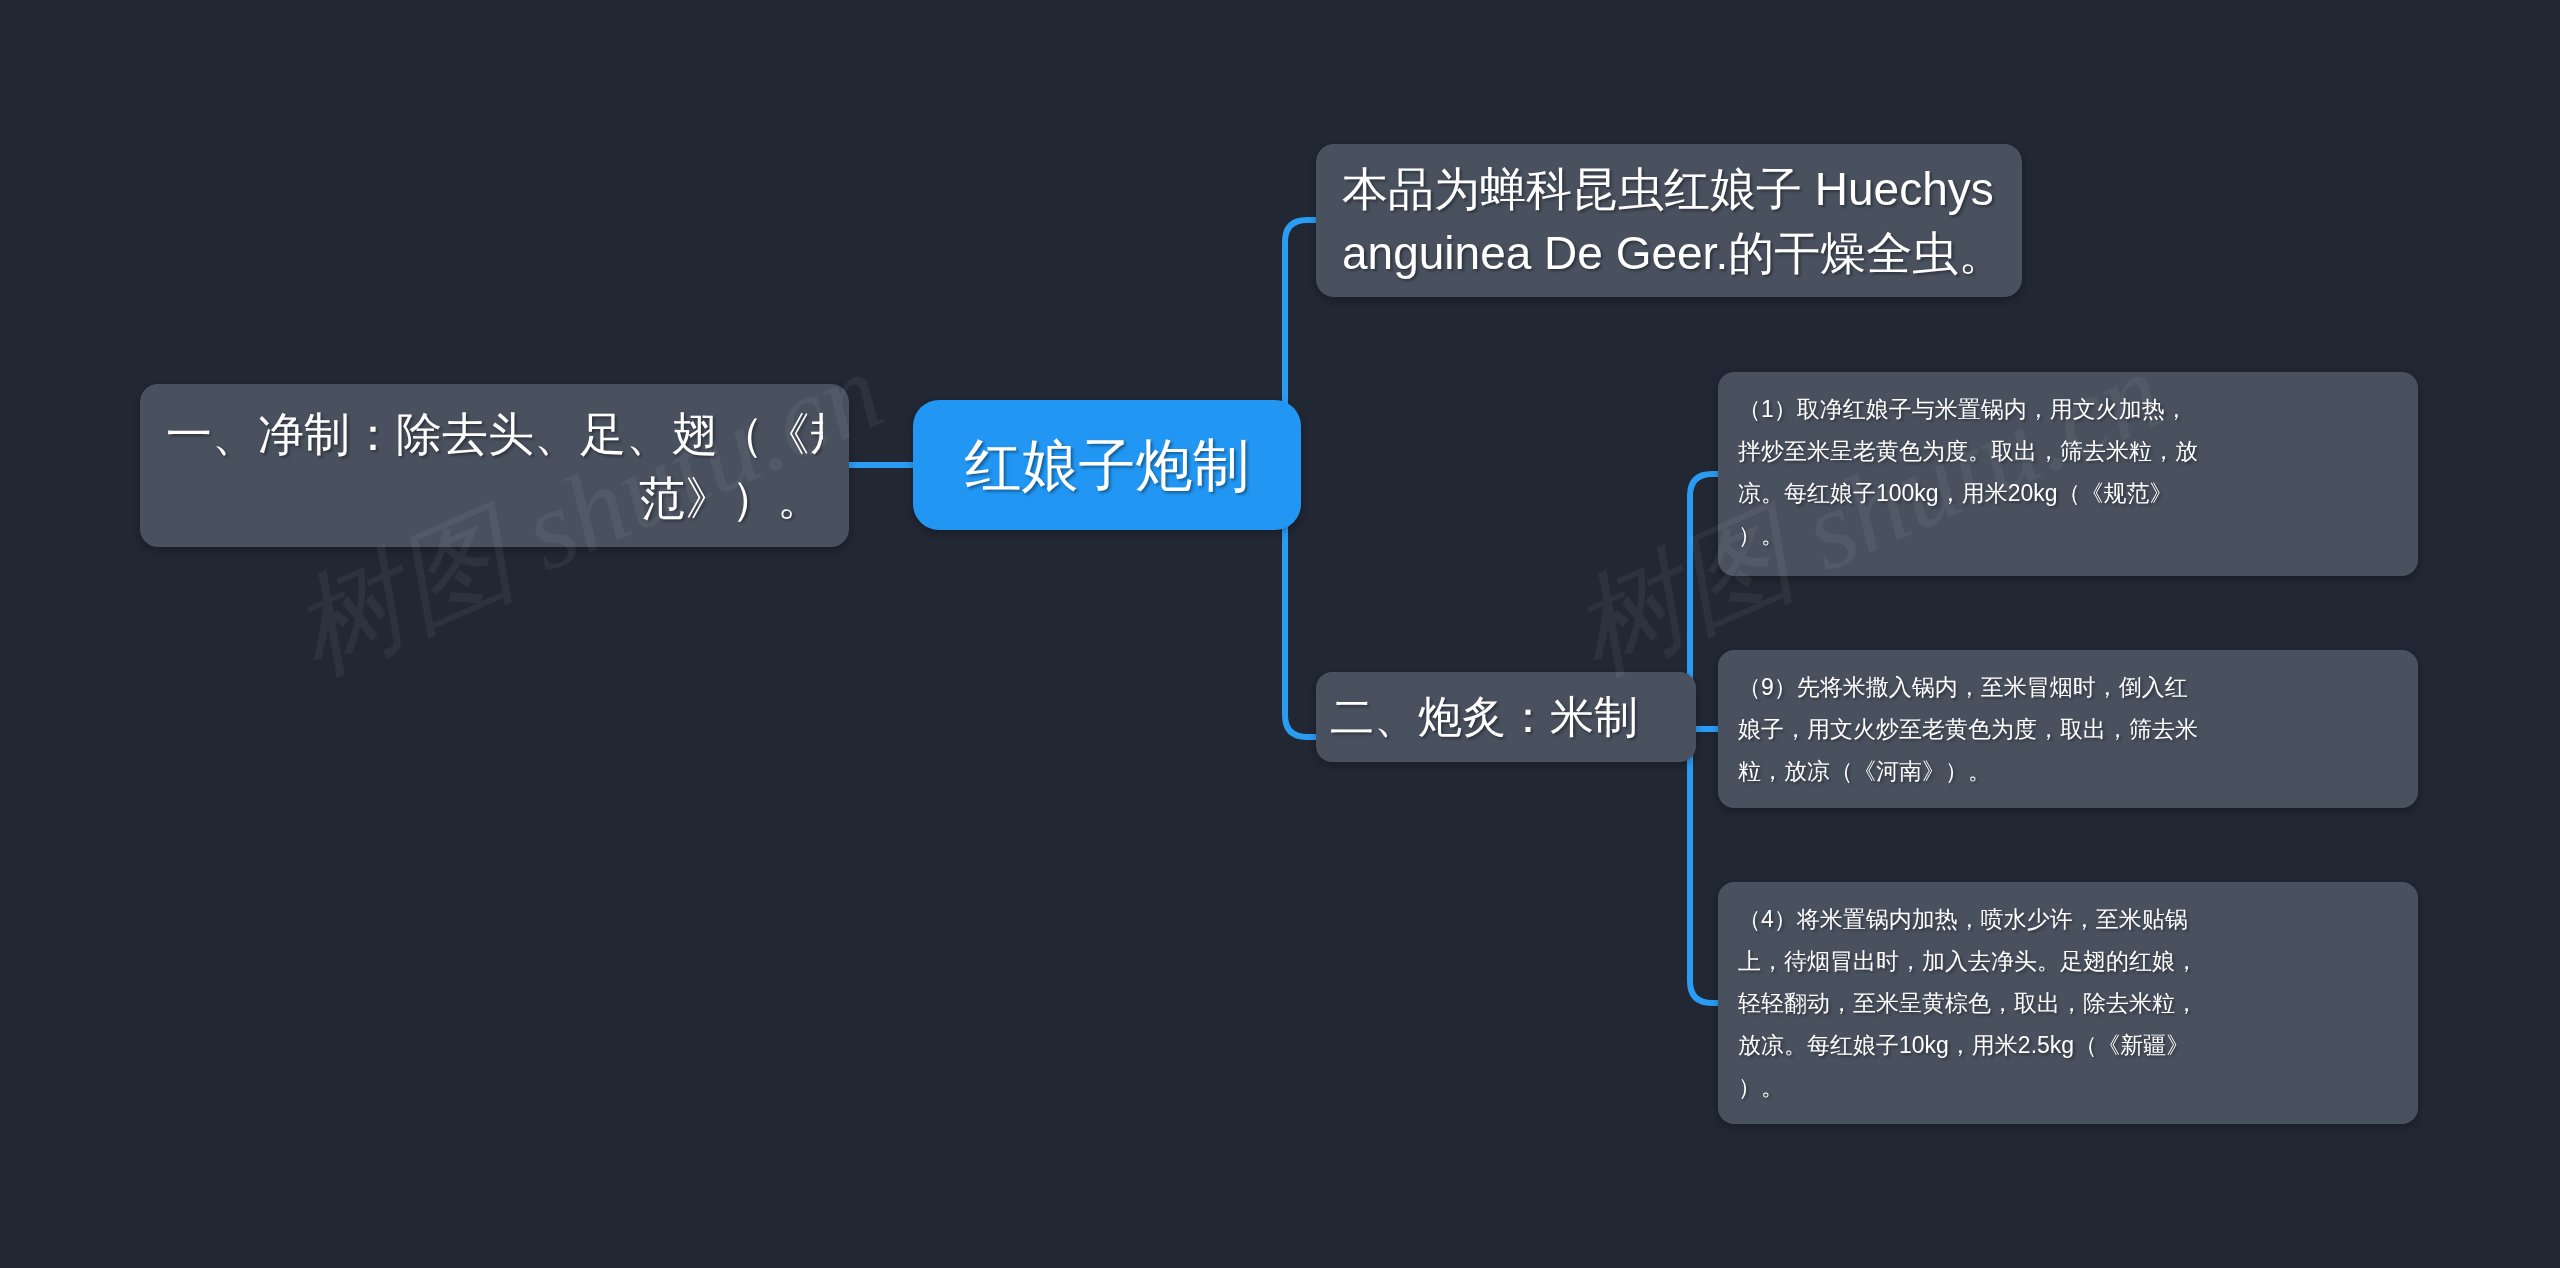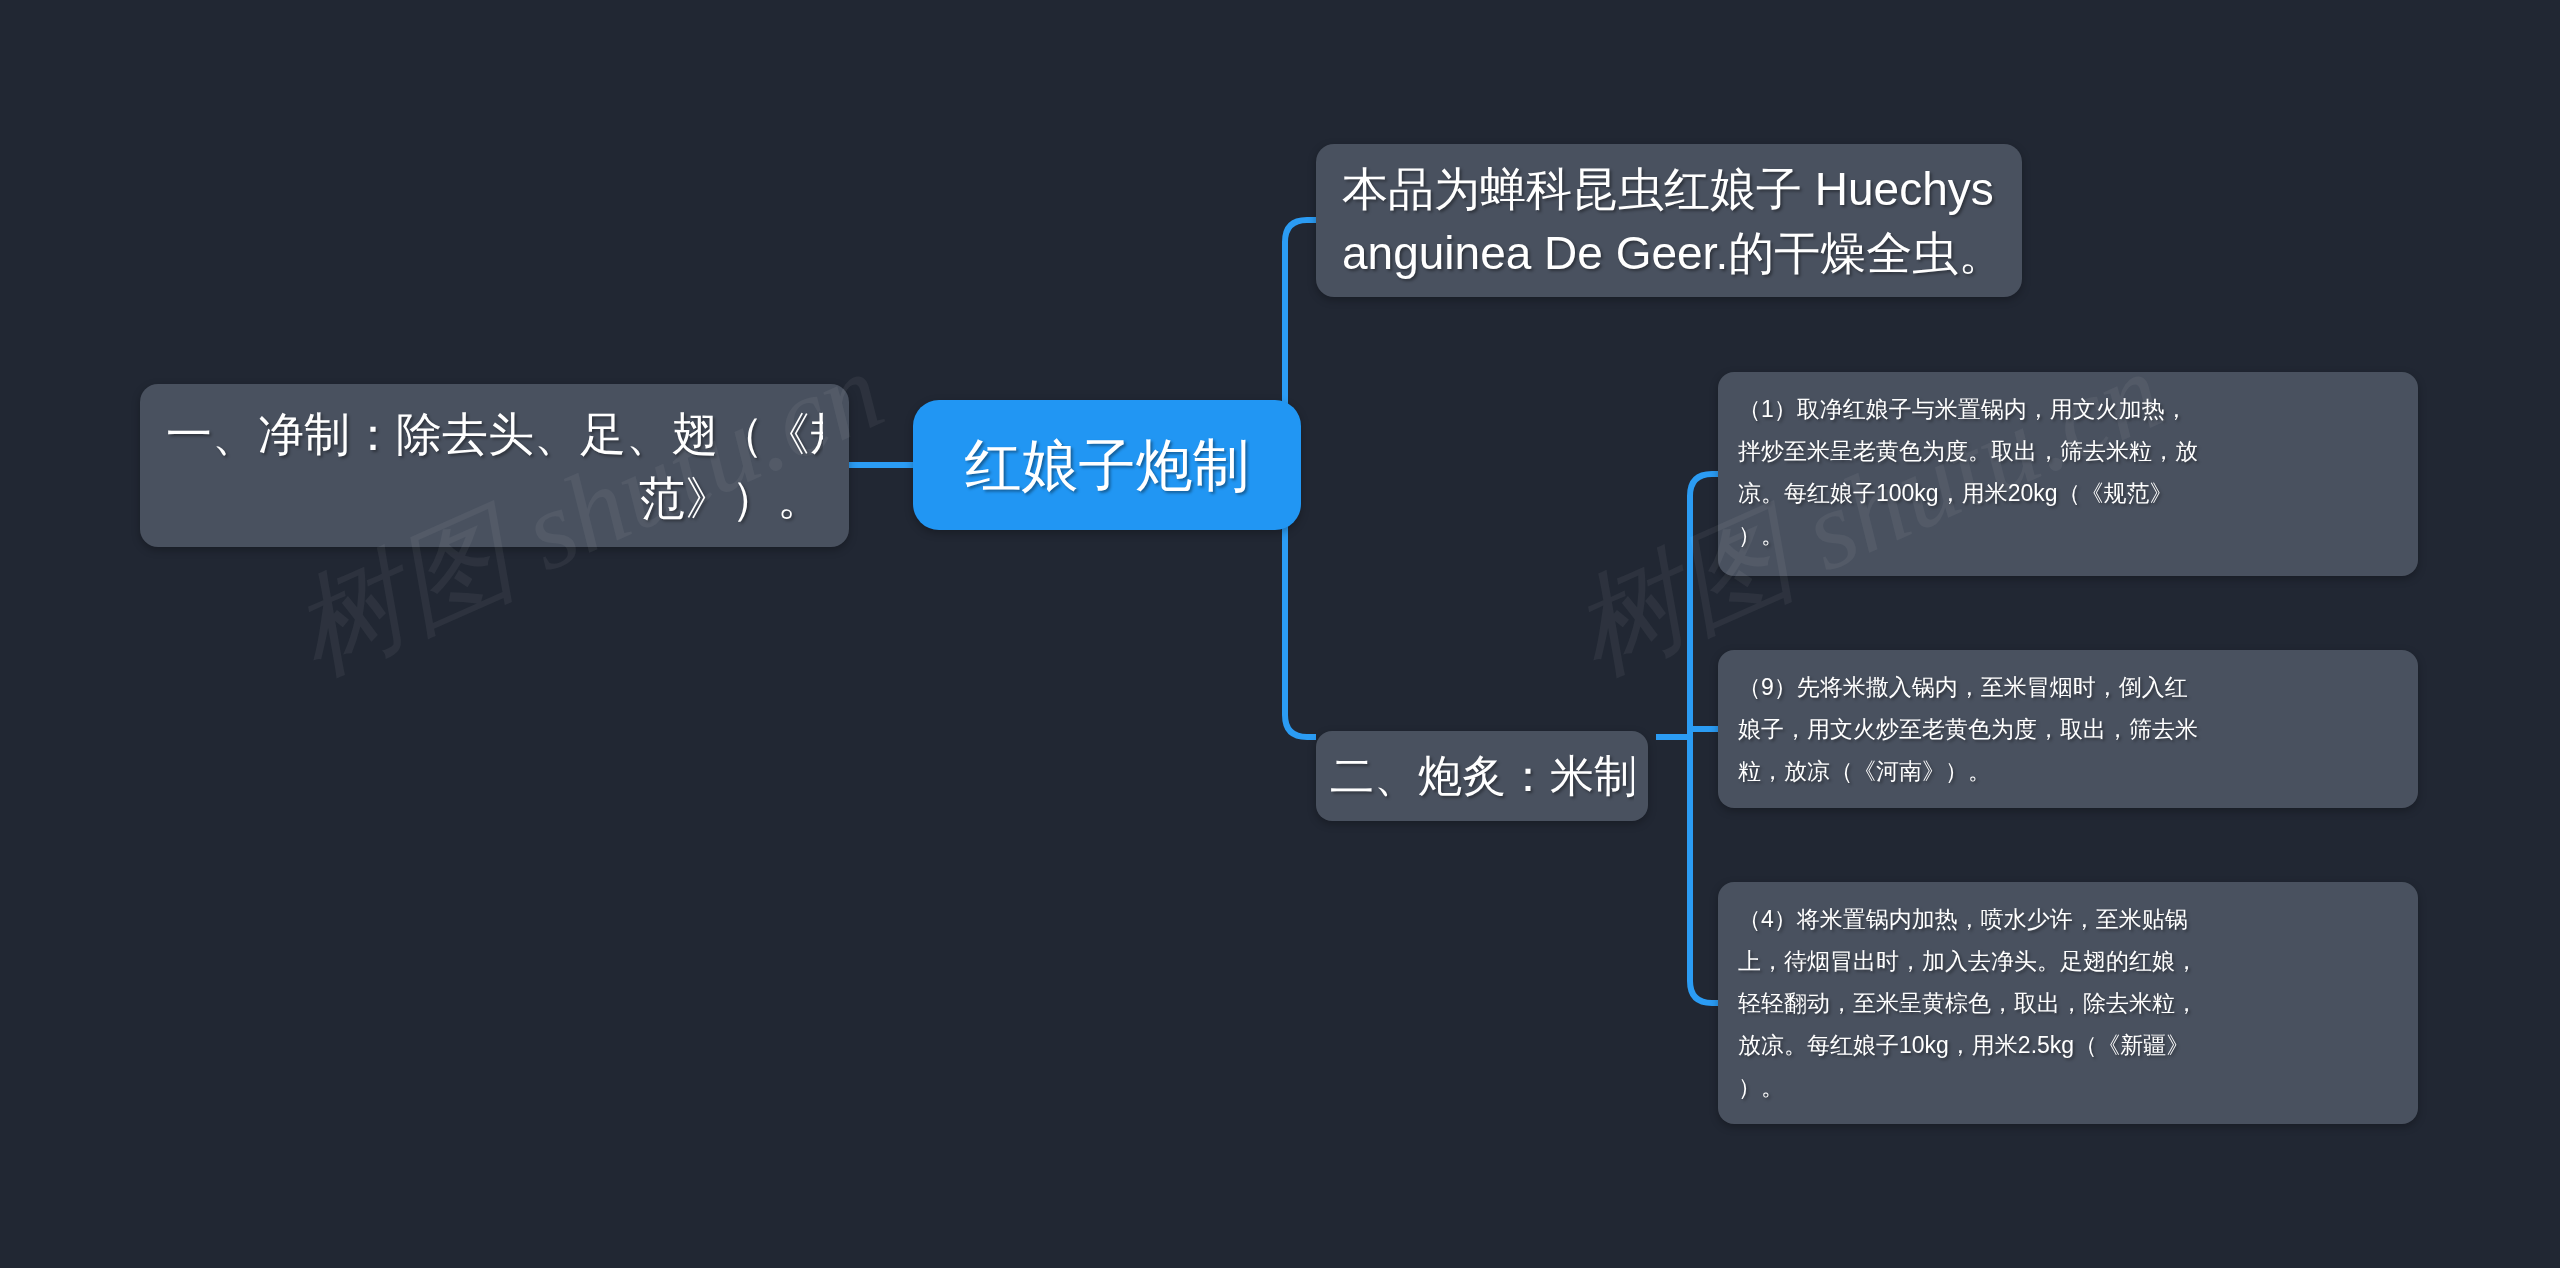--- a/index.html
+++ b/index.html
@@ -58,21 +58,21 @@
 
   <div class="node root" style="left:913px;top:400px;width:388px;height:130px">
     <span class="node-text">红娘子炮制</span>
   </div>
 
   <div class="node gray-lg" style="left:1316px;top:144px;width:706px;height:153px">
     <span class="node-text">本品为蝉科昆虫红娘子 Huechys s
 anguinea De Geer.的干燥全虫。</span>
   </div>
 
-  <div class="node method" style="left:1316px;top:731px;width:332px;height:90px">
+  <div class="node method" style="left:1316px;top:672px;width:380px;height:90px">
     <span class="node-text">二、炮炙：米制</span>
   </div>
 
   <div class="node step" style="left:1718px;top:372px;width:700px;height:204px">
     <span class="node-text">（1）取净红娘子与米置锅内，用文火加热，
 拌炒至米呈老黄色为度。取出，筛去米粒，放
 凉。每红娘子100kg，用米20kg（《规范》
 ）。</span>
   </div>
 

